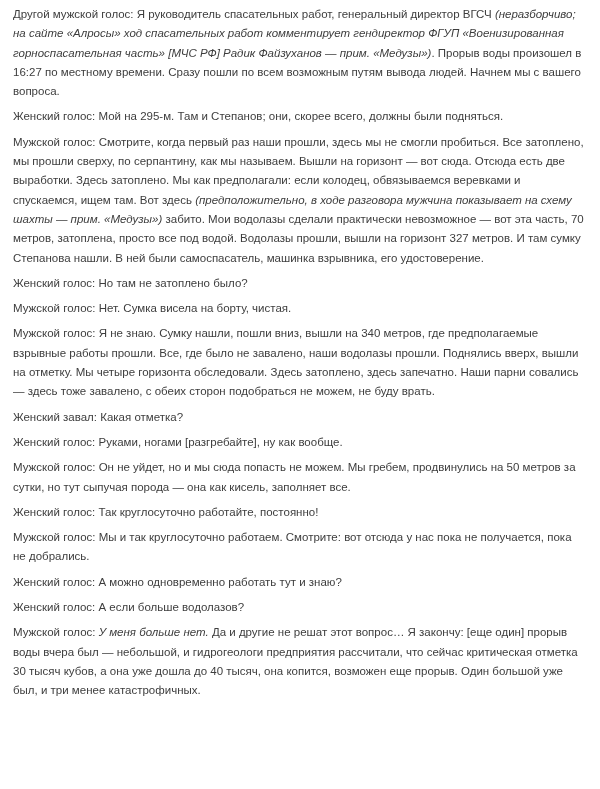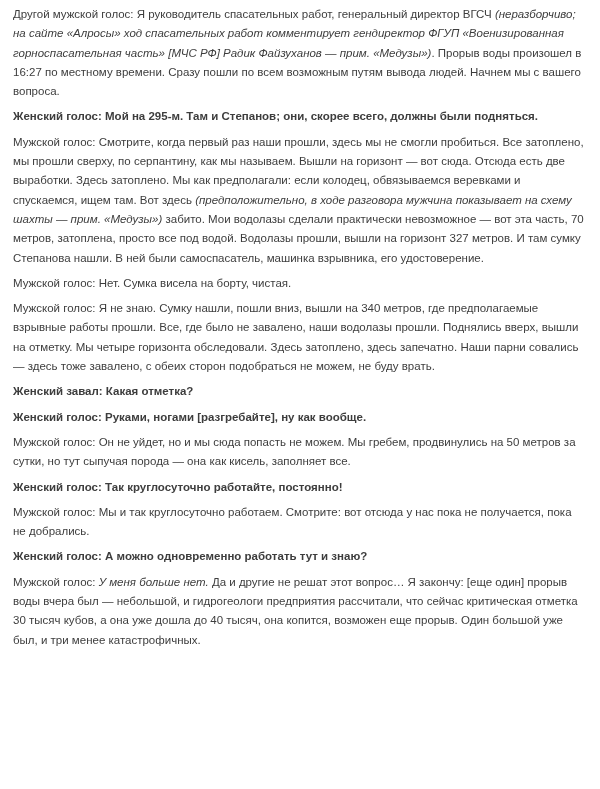--- a/index.html
+++ b/index.html
@@ -9,50 +9,52 @@
     box-sizing: border-box;
     background: var(--bg, #ffffff);
     padding: 5px 13px 10px 13px;
     font-family: "Liberation Sans", sans-serif;
     font-size: 11.5px;
     line-height: 19.3px;
     color: var(--fg, #3d3d3d);
   }
   main { display: block; }
   p { margin: 0 0 6px 0; }
-  p.q { font-weight: 700; }
+  p.q { font-weight: 400; }
   em.note { font-style: italic; }
   span.seg { font-style: normal; }
 </style>
 </head>
 <body>
 
 <main>
   <p><span class="seg">Другой мужской голос: Я руководитель спасательных работ, генеральный директор ВГСЧ </span><em class="note">(неразборчиво; на сайте «Алросы» ход спасательных работ комментирует гендиректор ФГУП «Военизированная горноспасательная часть» [МЧС РФ] Радик Файзуханов — прим. «Медузы»)</em><span class="seg">. Прорыв воды произошел в 16:27 по местному времени. Сразу пошли по всем возможным путям вывода людей. Начнем мы с вашего вопроса.</span></p>
 
   <p class="q"><span class="seg">Женский голос: Мой на 295-м. Там и Степанов; они, скорее всего, должны были подняться.</span></p>
 
   <p><span class="seg">Мужской голос: Смотрите, когда первый раз наши прошли, здесь мы не смогли пробиться. Все затоплено, мы прошли сверху, по серпантину, как мы называем. Вышли на горизонт — вот сюда. Отсюда есть две выработки. Здесь затоплено. Мы как предполагали: если колодец, обвязываемся веревками и спускаемся, ищем там. Вот здесь </span><em class="note">(предположительно, в ходе разговора мужчина показывает на схему шахты — прим. «Медузы»)</em><span class="seg"> забито. Мои водолазы сделали практически невозможное — вот эта часть, 70 метров, затоплена, просто все под водой. Водолазы прошли, вышли на горизонт 327 метров. И там сумку Степанова нашли. В ней были самоспасатель, машинка взрывника, его удостоверение.</span></p>
 
+  <p class="q"><span class="seg">Женский голос: Но там не затоплено было?</span></p>
 
   <p><span class="seg">Мужской голос: Нет. Сумка висела на борту, чистая.</span></p>
 
 
   <p><span class="seg">Мужской голос: Я не знаю. Сумку нашли, пошли вниз, вышли на 340 метров, где предполагаемые взрывные работы прошли. Все, где было не завалено, наши водолазы прошли. Поднялись вверх, вышли на отметку. Мы четыре горизонта обследовали. Здесь затоплено, здесь запечатно. Наши парни совались — здесь тоже завалено, с обеих сторон подобраться не можем, не буду врать.</span></p>
 
   <p class="q"><span class="seg">Женский завал: Какая отметка?</span></p>
 
 
   <p class="q"><span class="seg">Женский голос: Руками, ногами [разгребайте], ну как вообще.</span></p>
 
   <p><span class="seg">Мужской голос: Он не уйдет, но и мы сюда попасть не можем. Мы гребем, продвинулись на 50 метров за сутки, но тут сыпучая порода — она как кисель, заполняет все.</span></p>
 
   <p class="q"><span class="seg">Женский голос: Так круглосуточно работайте, постоянно!</span></p>
 
   <p><span class="seg">Мужской голос: Мы и так круглосуточно работаем. Смотрите: вот отсюда у нас пока не получается, пока не добрались.</span></p>
 
   <p class="q"><span class="seg">Женский голос: А можно одновременно работать тут и знаю?</span></p>
 
 
+  <p class="q"><span class="seg">Женский голос: А если больше водолазов?</span></p>
 
   <p><span class="seg">Мужской голос: </span><em class="note">У меня больше нет.</em><span class="seg"> Да и другие не решат этот вопрос… Я закончу: [еще один] прорыв воды вчера был — небольшой, и гидрогеологи предприятия рассчитали, что сейчас критическая отметка 30 тысяч кубов, а она уже дошла до 40 тысяч, она копится, возможен еще прорыв. Один большой уже был, и три менее катастрофичных.</span></p>
 
 </main>
 
 </body></html>

